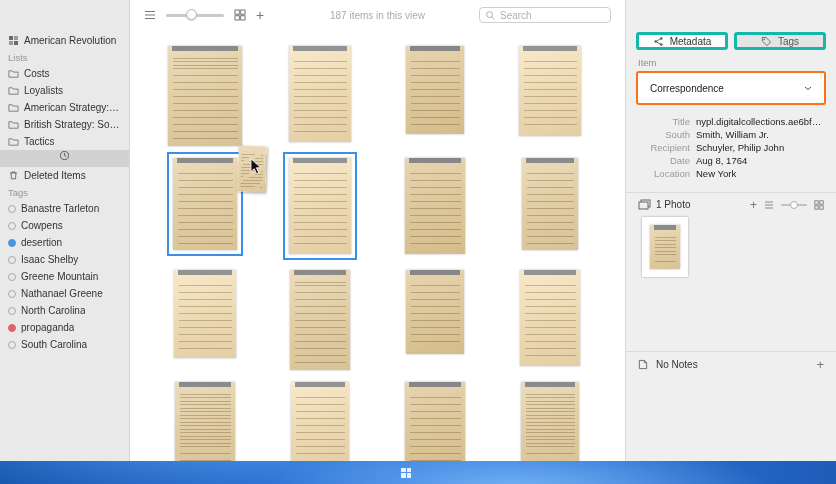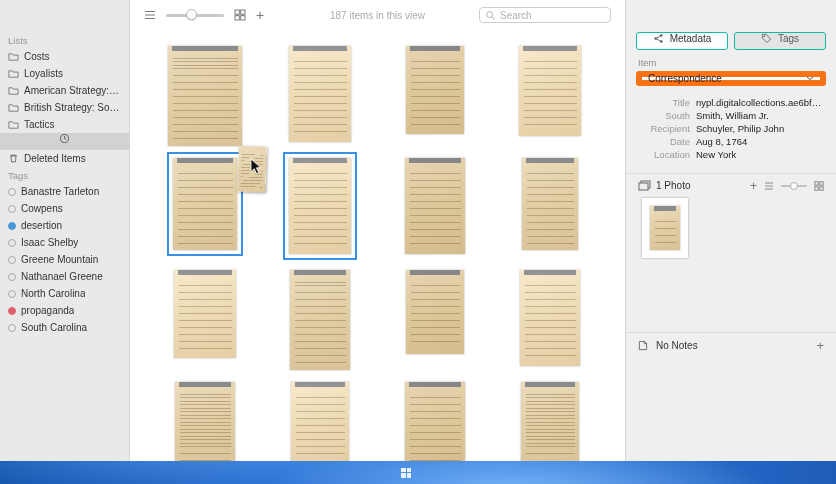--- a/index.html
+++ b/index.html
@@ -44,24 +44,24 @@
   .tone3 { filter:brightness(.97) saturate(1.12); }
 
   .drag-ghost { position:absolute; left:108px; top:146px; width:28px; height:46px; transform:rotate(2deg);
     background:linear-gradient(165deg,#ecdcbc,#ddc89c); box-shadow:1px 1px 3px rgba(0,0,0,.35); z-index:5; }
   .drag-ghost::after { content:""; position:absolute; inset:6px 3px 4px; background:repeating-linear-gradient(to bottom, rgba(93,62,30,0) 0 2.4px, rgba(93,62,30,.28) 2.4px 3.2px); }
   .cursor { position:absolute; left:120px; top:158px; z-index:6; }
 
   
   .inspector { width:211px; flex-shrink:0; background:#efefef; border-left:1px solid #d6d6d6; padding:32px 10px 0; display:flex; flex-direction:column; }
   .tabs { display:flex; gap:6px; }
-  .tab { flex:1; height:18px; border:1px solid #14b8a6; border-radius:3px; background:#e4e4e4; display:flex; align-items:flex-start; justify-content:center; gap:6px; font-size:10px; color:#555; }
+  .tab { flex:1; height:18px; border:3px solid #14b8a6; border-radius:3px; background:#e4e4e4; display:flex; align-items:flex-end; justify-content:center; gap:6px; font-size:10px; color:#555; }
   .tab.active { background:#fdfdfd; color:#333; }
   .item-label { margin:7px 0 3px 2px; font-size:9.5px; color:#8e8e8e; }
-  .template-select { height:15px; border:6px solid #f97316; border-radius:3px; background:#fff; display:flex; align-items:center; justify-content:space-between; padding:0 6px; font-size:10px; color:#222; }
+  .template-select { height:34px; border:2px solid #f97316; border-radius:3px; background:#fff; display:flex; align-items:center; justify-content:space-between; padding:0 12px; font-size:10px; color:#222; }
   .fields { margin-top:10px; }
   .field { display:flex; align-items:baseline; line-height:13px; font-size:9.5px; }
   .flabel { width:60px; flex-shrink:0; text-align:right; padding-right:6px; color:#9a9a9a; }
   .fvalue { flex:1; min-width:0; color:#1c1c1c; white-space:nowrap; overflow:hidden; text-overflow:ellipsis; }
   .divider { border-top:1px solid #dcdcdc; margin:12px -10px 0; }
   .photo-header { display:flex; align-items:center; gap:5px; padding:6px 2px 4px; font-size:10px; color:#333; }
   .photo-tools { margin-left:auto; display:flex; align-items:center; gap:7px; color:#777; }
   .mini-slider { position:relative; width:26px; height:10px; }
   .mini-slider .track { position:absolute; top:4.5px; left:0; right:0; height:2px; background:#c2c2c2; border-radius:1px; }
   .mini-slider .knob { position:absolute; top:1px; left:9px; width:8px; height:8px; border-radius:50%; background:#fdfdfd; border:1px solid #b0b0b0; }
@@ -83,20 +83,31 @@
 
   svg { display:block; }
 </style>
 </head>
 <body>
 
 <div class="screen">
   <div class="app">
 
     <aside class="sidebar">
+      <div class="side-item">
+        <span class="icn">
+          <svg width="11" height="11" viewBox="0 0 11 11">
+              <rect x="1" y="1" width="4" height="4" fill="#6b6b6b"></rect>
+              <rect x="6" y="1" width="4" height="4" fill="#9a9a9a"></rect>
+              <rect x="1" y="6" width="4" height="4" fill="#9a9a9a"></rect>
+              <rect x="6" y="6" width="4" height="4" fill="#6b6b6b"></rect>
+            </svg>
+        </span>
+        <span class="lbl">American Revolution</span>
+      </div>
 
       <div class="side-header">Lists</div>
 
       <div class="side-item">
         <span class="icn">
             <svg width="11" height="10" viewBox="0 0 12 10">
               <path d="M1 1.5h3.6l1 1.4H11v5.6H1z" fill="none" stroke="#777" stroke-width="1"></path>
             </svg>
           </span>
         <span class="lbl">Costs</span>

